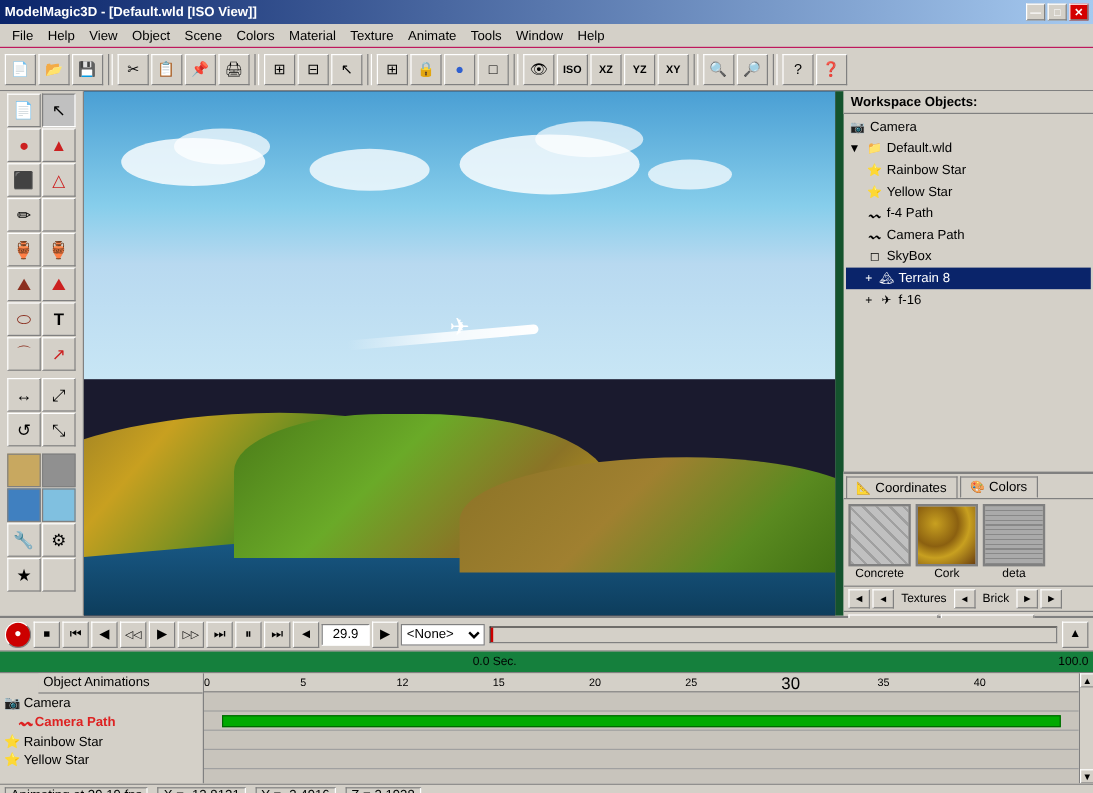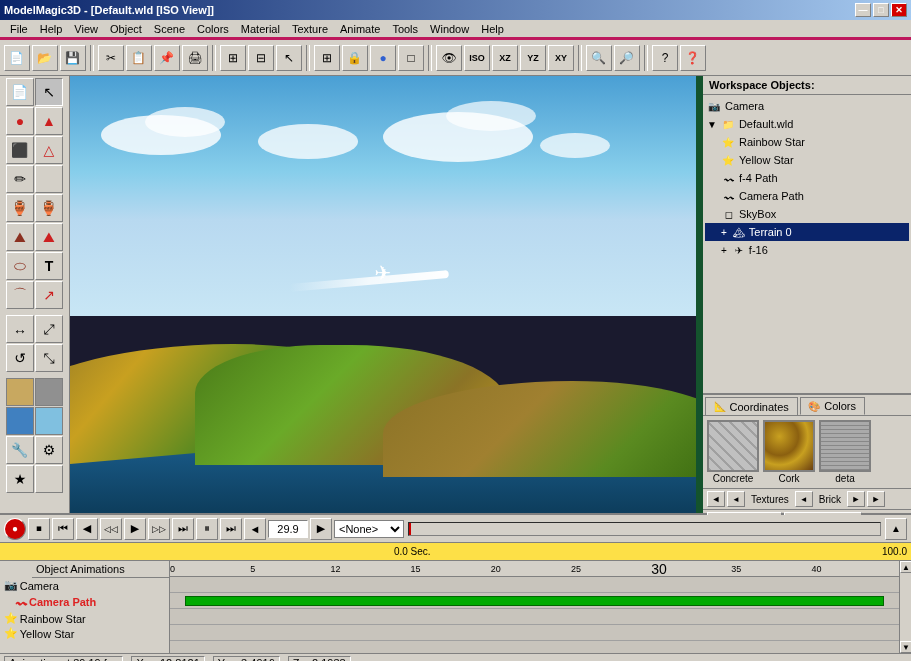--- a/index.html
+++ b/index.html
@@ -29,21 +29,21 @@
       cursor: pointer;
     }
 
     
     #menubar {
       background: #d4d0c8;
       height: 20px;
       display: flex;
       align-items: center;
       padding: 0 4px;
-      border-bottom: 3px solid #be185d;
+      border-bottom: 1px solid #be185d;
       font-size: 11px;
     }
     .menu-item {
       padding: 2px 6px;
       cursor: pointer;
     }
 
     
     #toolbar {
       background: #d4d0c8;
@@ -357,21 +357,21 @@
       height: 18px;
       font-size: 11px;
       background: white;
       border: 1px solid #808080;
       width: 70px;
     }
     #timeline-bar {
       display: flex;
       align-items: center;
       padding: 1px 4px;
-      background: #fde047;
+      background: #15803d;
       border-bottom: 1px solid #808080;
       height: 18px;
     }
     #anim-content {
       display: flex;
       flex: 1;
       overflow: hidden;
     }
     #anim-objects {
       width: 170px;
@@ -649,21 +649,21 @@
       </div>
       <div class="tree-item">
         <span class="tree-indent"></span>
         <span class="tree-icon">◻</span>
         <span>SkyBox</span>
       </div>
       <div class="tree-item selected" style="background:#0a246a;color:white;">
         <span class="tree-indent"></span>
         <span class="expand-btn" style="color:white;">+</span>
         <span class="tree-icon">🏔</span>
-        <span>Terrain 0</span>
+        <span>Terrain 8</span>
       </div>
       <div class="tree-item">
         <span class="tree-indent"></span>
         <span class="expand-btn">+</span>
         <span class="tree-icon">✈</span>
         <span>f-16</span>
       </div>
     </div>
 
     <div id="bottom-right">

